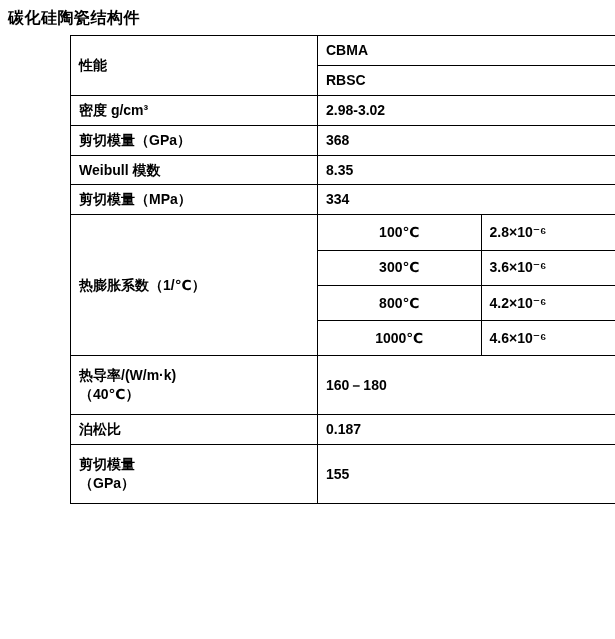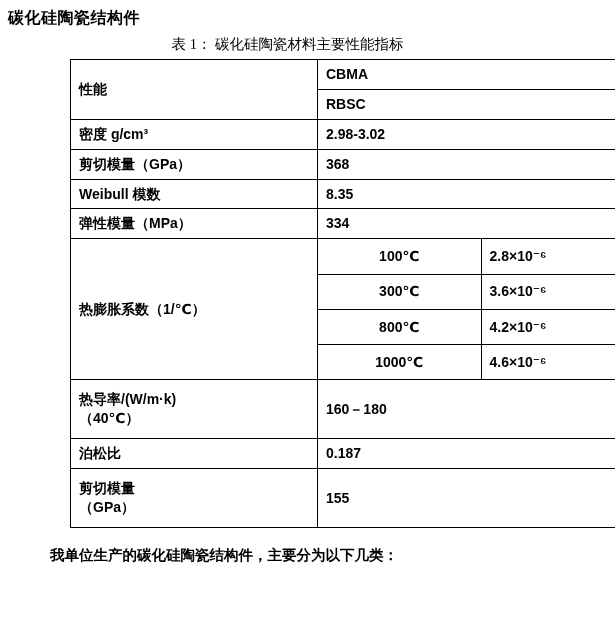--- a/index.html
+++ b/index.html
@@ -90,21 +90,20 @@
   }
 </style>
 </head>
 <body>
 
 <div class="page">
 
   <div class="doc-title">碳化硅陶瓷结构件</div>
 
 
-  <div class="table-caption">表 1： 碳化硅陶瓷材料主要性能指标</div>
 
   <table class="spec">
     <tbody>
       <tr>
         <td class="prop" rowspan="2">性能</td>
         <td class="val" colspan="2">CBMA</td>
       </tr>
       <tr>
         <td class="val" colspan="2">RBSC</td>
       </tr>
@@ -115,21 +114,21 @@
       </tr>
       <tr>
         <td class="prop cell-pad-more">剪切模量（GPa）</td>
         <td class="val cell-pad-more" colspan="2">368</td>
       </tr>
       <tr>
         <td class="prop cell-pad-more">Weibull 模数</td>
         <td class="val cell-pad-more" colspan="2">8.35</td>
       </tr>
       <tr>
-        <td class="prop cell-pad-more">弹性模量（MPa）</td>
+        <td class="prop cell-pad-more">剪切模量（MPa）</td>
         <td class="val cell-pad-more" colspan="2">334</td>
       </tr>
 
       <tr>
         <td class="prop cte-label" rowspan="4">热膨胀系数（1/℃）</td>
         <td class="sub-temp">100℃</td>
         <td class="sub-val">2.8×10⁻⁶</td>
       </tr>
       <tr>
         <td class="sub-temp">300℃</td>
@@ -160,15 +159,14 @@
       <tr>
         <td class="prop two-line">
           <div>剪切模量</div>
           <div>（GPa）</div>
         </td>
         <td class="val two-line" colspan="2">155</td>
       </tr>
     </tbody>
   </table>
 
-  <p class="footer-line">我单位生产的碳化硅陶瓷结构件，主要分为以下几类：</p>
 
 </div>
 
 </body></html>

